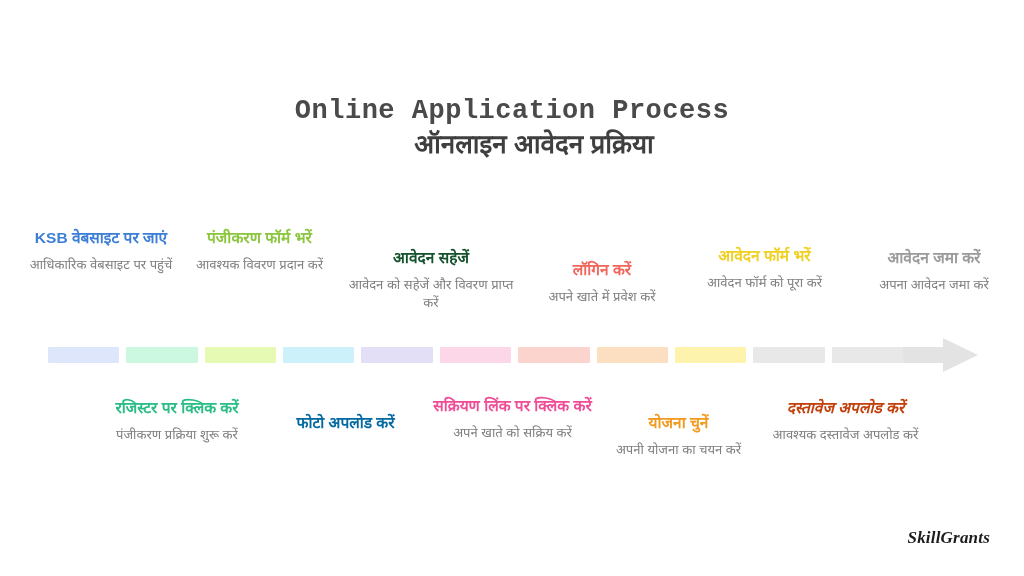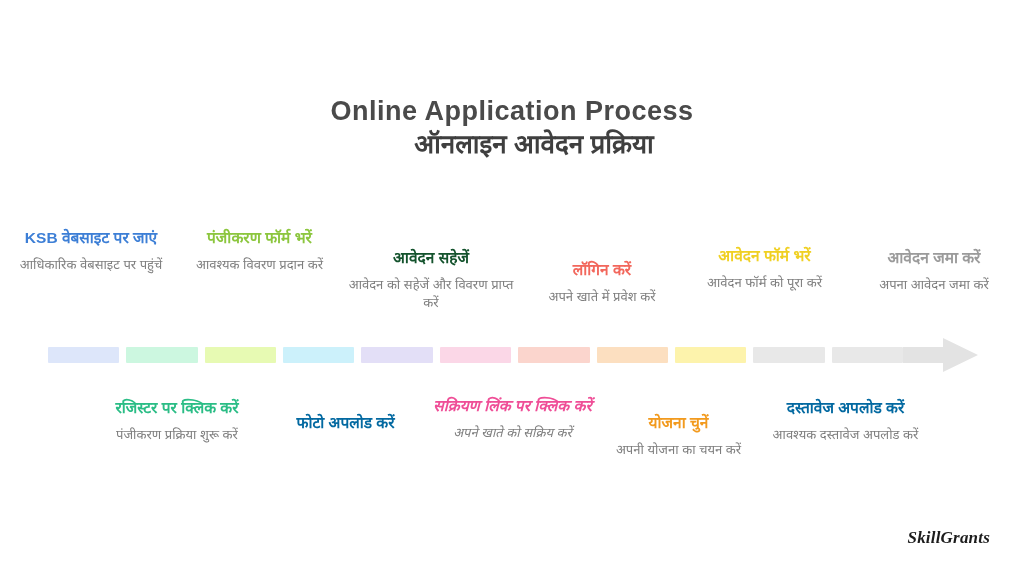--- a/index.html
+++ b/index.html
@@ -23,21 +23,21 @@
     left: 0;
     width: 1024px;
     text-align: center;
   }
   #title-en {
     font-size: 27px;
     font-weight: bold;
     color: #4a4a4a;
     letter-spacing: 0.5px;
     line-height: 1.15;
-    font-family: Liberation Sans, sans-serif;
+    font-family: Liberation Mono, monospace;
   }
   #title-hi {
     font-size: 26px;
     font-weight: bold;
     color: #3f3f3f;
     line-height: 1.25;
     margin-top: 1px;
     font-family: "Liberation Sans", sans-serif;
     padding-left: 44px;
   }
@@ -105,21 +105,21 @@
   }
 </style>
 </head>
 <body>
 
 <div id="title-block">
   <div id="title-en">Online Application Process</div>
   <div id="title-hi">ऑनलाइन आवेदन प्रक्रिया</div>
 </div>
 
-<div class="step" style="left:8px; top:228px; width:166px;text-align:center;">
+<div class="step" style="left:18px; top:228px; width:166px;text-align:center;">
   <div class="step-title" style="color: rgb(61, 127, 214);">KSB वेबसाइट पर जाएं</div>
   <div class="step-desc">आधिकारिक वेबसाइट पर पहुंचें</div>
 </div>
 <div class="step" style="left:178px; top:228px; width:163px;">
   <div class="step-title" style="color: rgb(140, 198, 62);">पंजीकरण फॉर्म भरें</div>
   <div class="step-desc">आवश्यक विवरण प्रदान करें</div>
 </div>
 <div class="step" style="left:348px; top:248px; width:166px;">
   <div class="step-title" style="color: #14532d;">आवेदन सहेजें</div>
   <div class="step-desc">आवेदन को सहेजें और विवरण प्राप्त करें</div>
@@ -156,26 +156,26 @@
   </svg>
 </div>
 
 <div class="step" style="left:93px; top:398px; width:168px;">
   <div class="step-title" style="color: rgb(43, 189, 134);">रजिस्टर पर क्लिक करें</div>
   <div class="step-desc">पंजीकरण प्रक्रिया शुरू करें</div>
 </div>
 <div class="step" style="left:263px; top:413px; width:165px;">
   <div class="step-title" style="color: #0369a1;">फोटो अपलोड करें</div>
 </div>
-<div class="step" style="left:430px; top:396px; width:165px;font-style:italic;">
+<div class="step" style="left:430px; top:396px; width:165px;">
   <div class="step-title" style="color: rgb(239, 78, 151);">सक्रियण लिंक पर क्लिक करें</div>
   <div class="step-desc">अपने खाते को सक्रिय करें</div>
 </div>
 <div class="step" style="left:597px; top:413px; width:163px;">
   <div class="step-title" style="color: rgb(242, 154, 30);">योजना चुनें</div>
   <div class="step-desc">अपनी योजना का चयन करें</div>
 </div>
 <div class="step" style="left:763px; top:398px; width:165px;">
-  <div class="step-title" style="color: #0369a1;">दस्तावेज अपलोड करें</div>
+  <div class="step-title" style="color: #c2410c; font-style: italic;">दस्तावेज अपलोड करें</div>
   <div class="step-desc">आवश्यक दस्तावेज अपलोड करें</div>
 </div>
 
 <div id="watermark">SkillGrants</div>
 
 </body></html>

